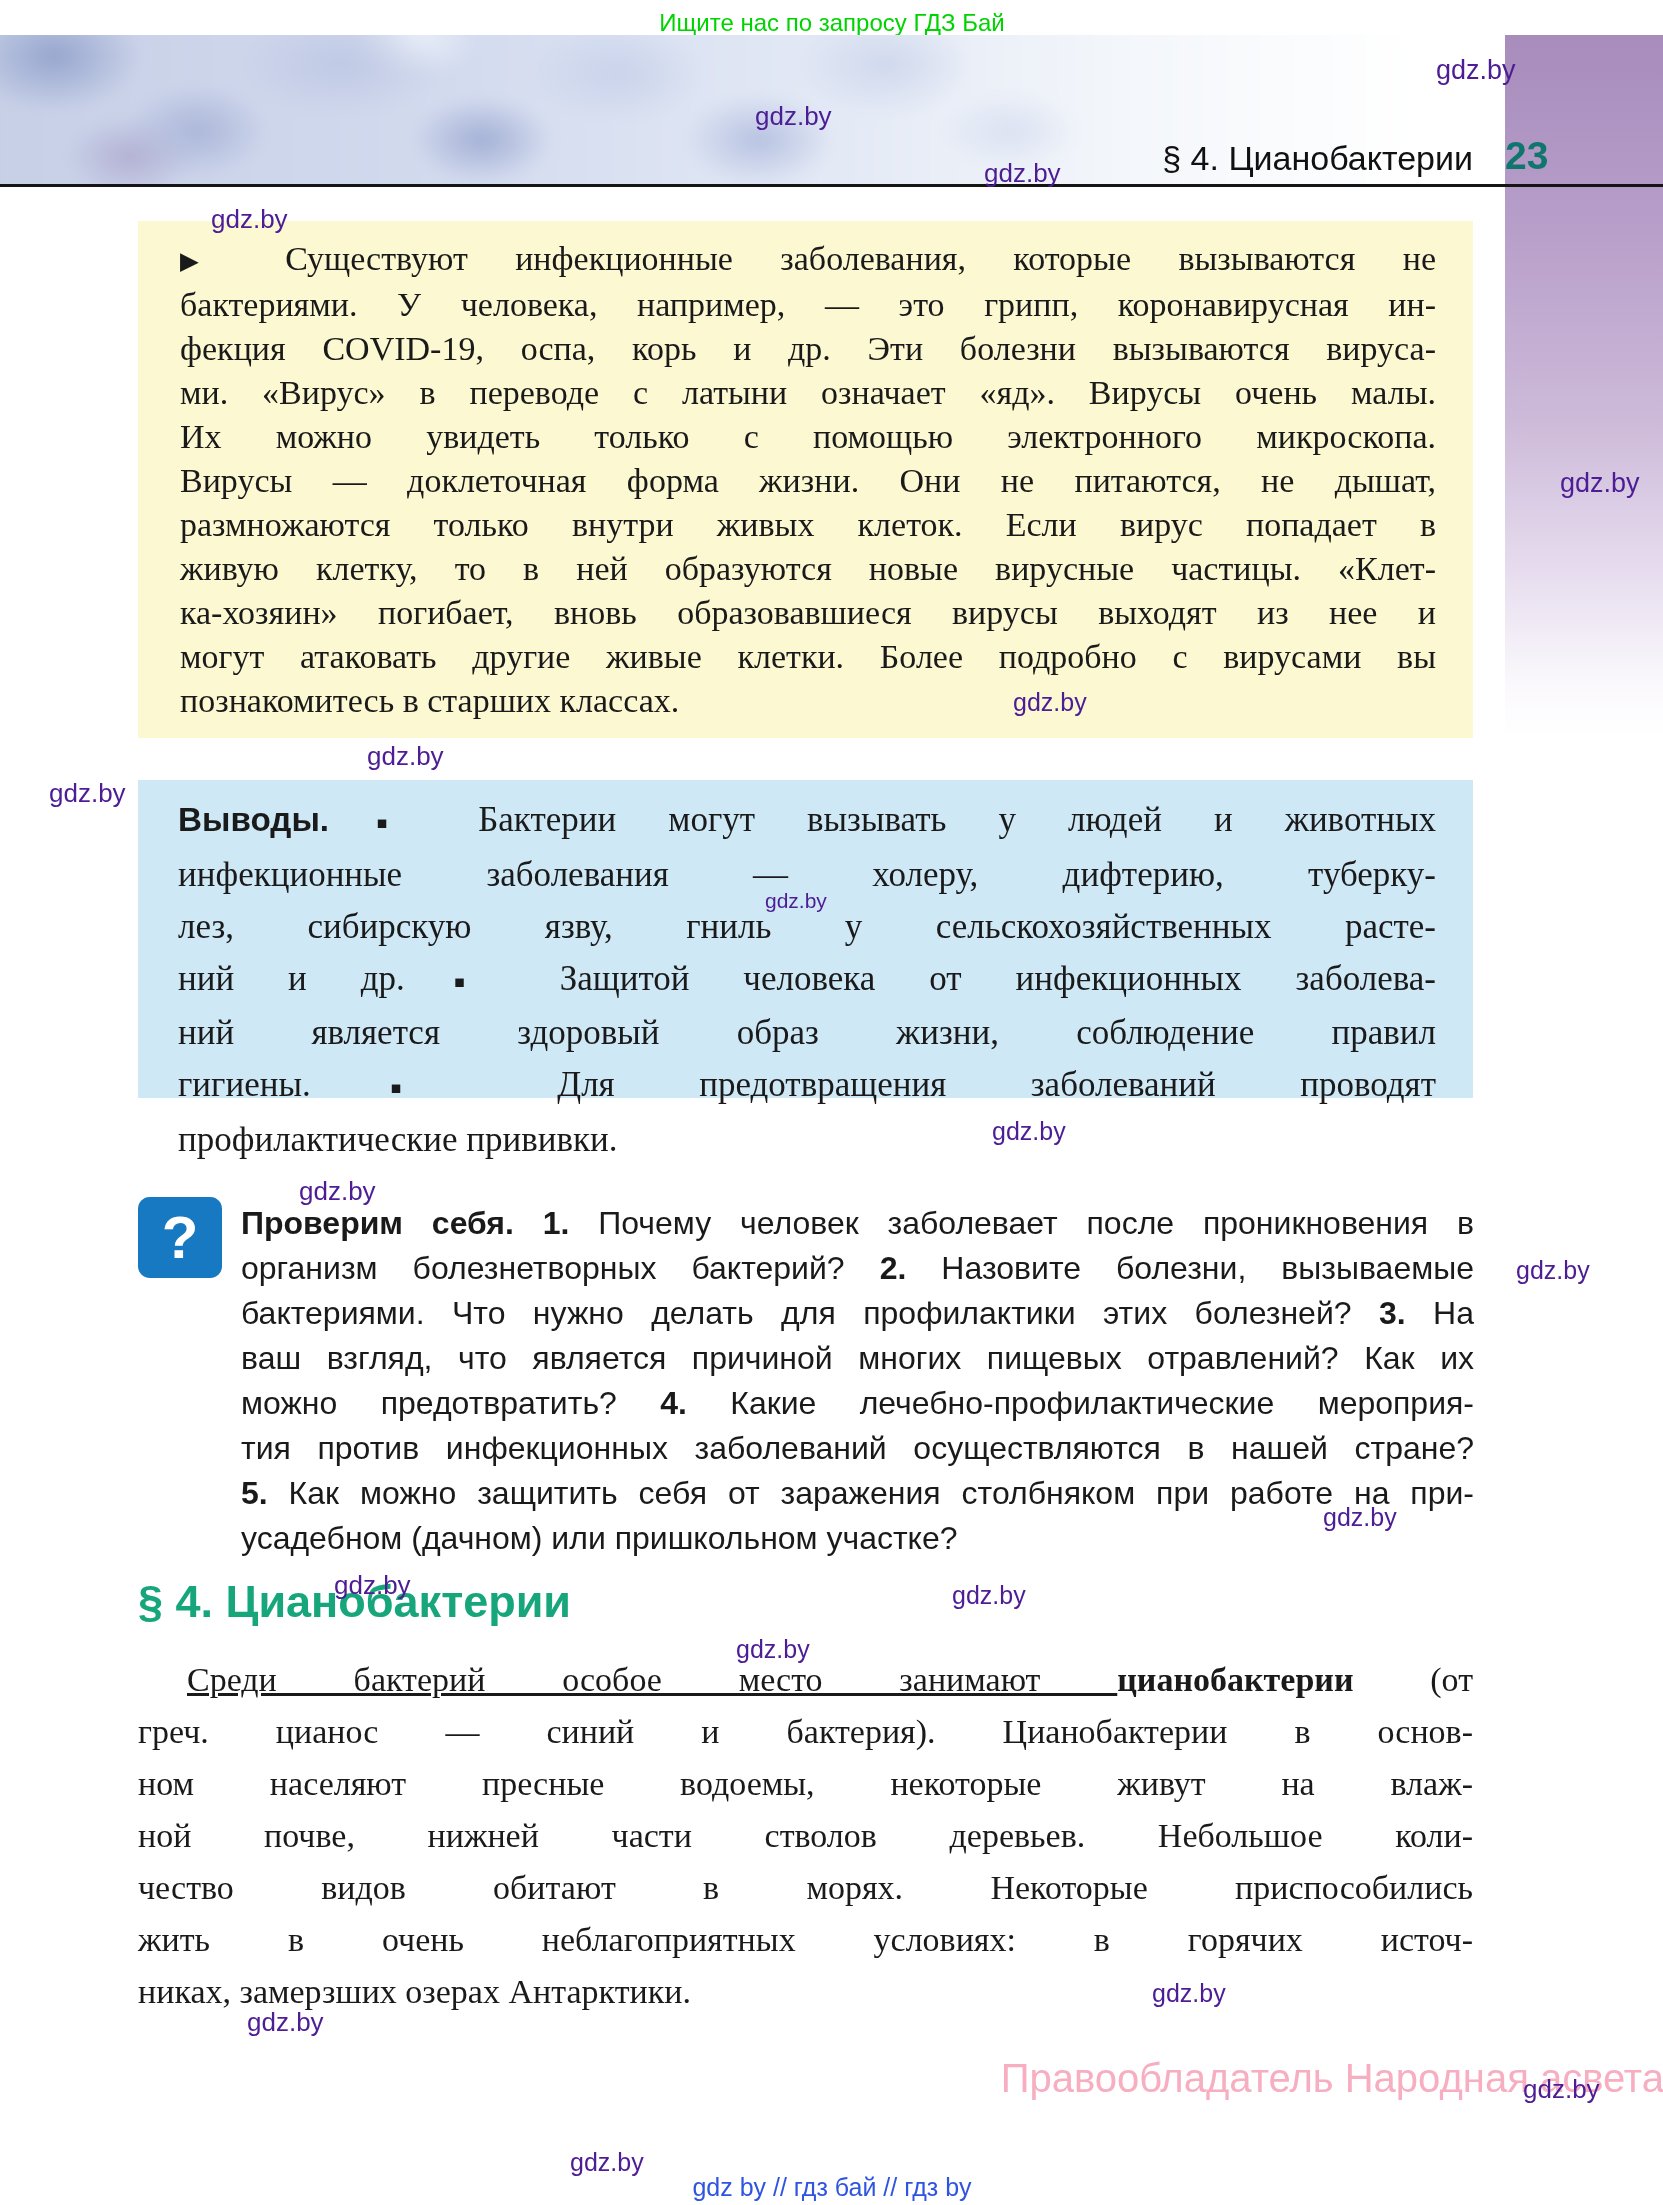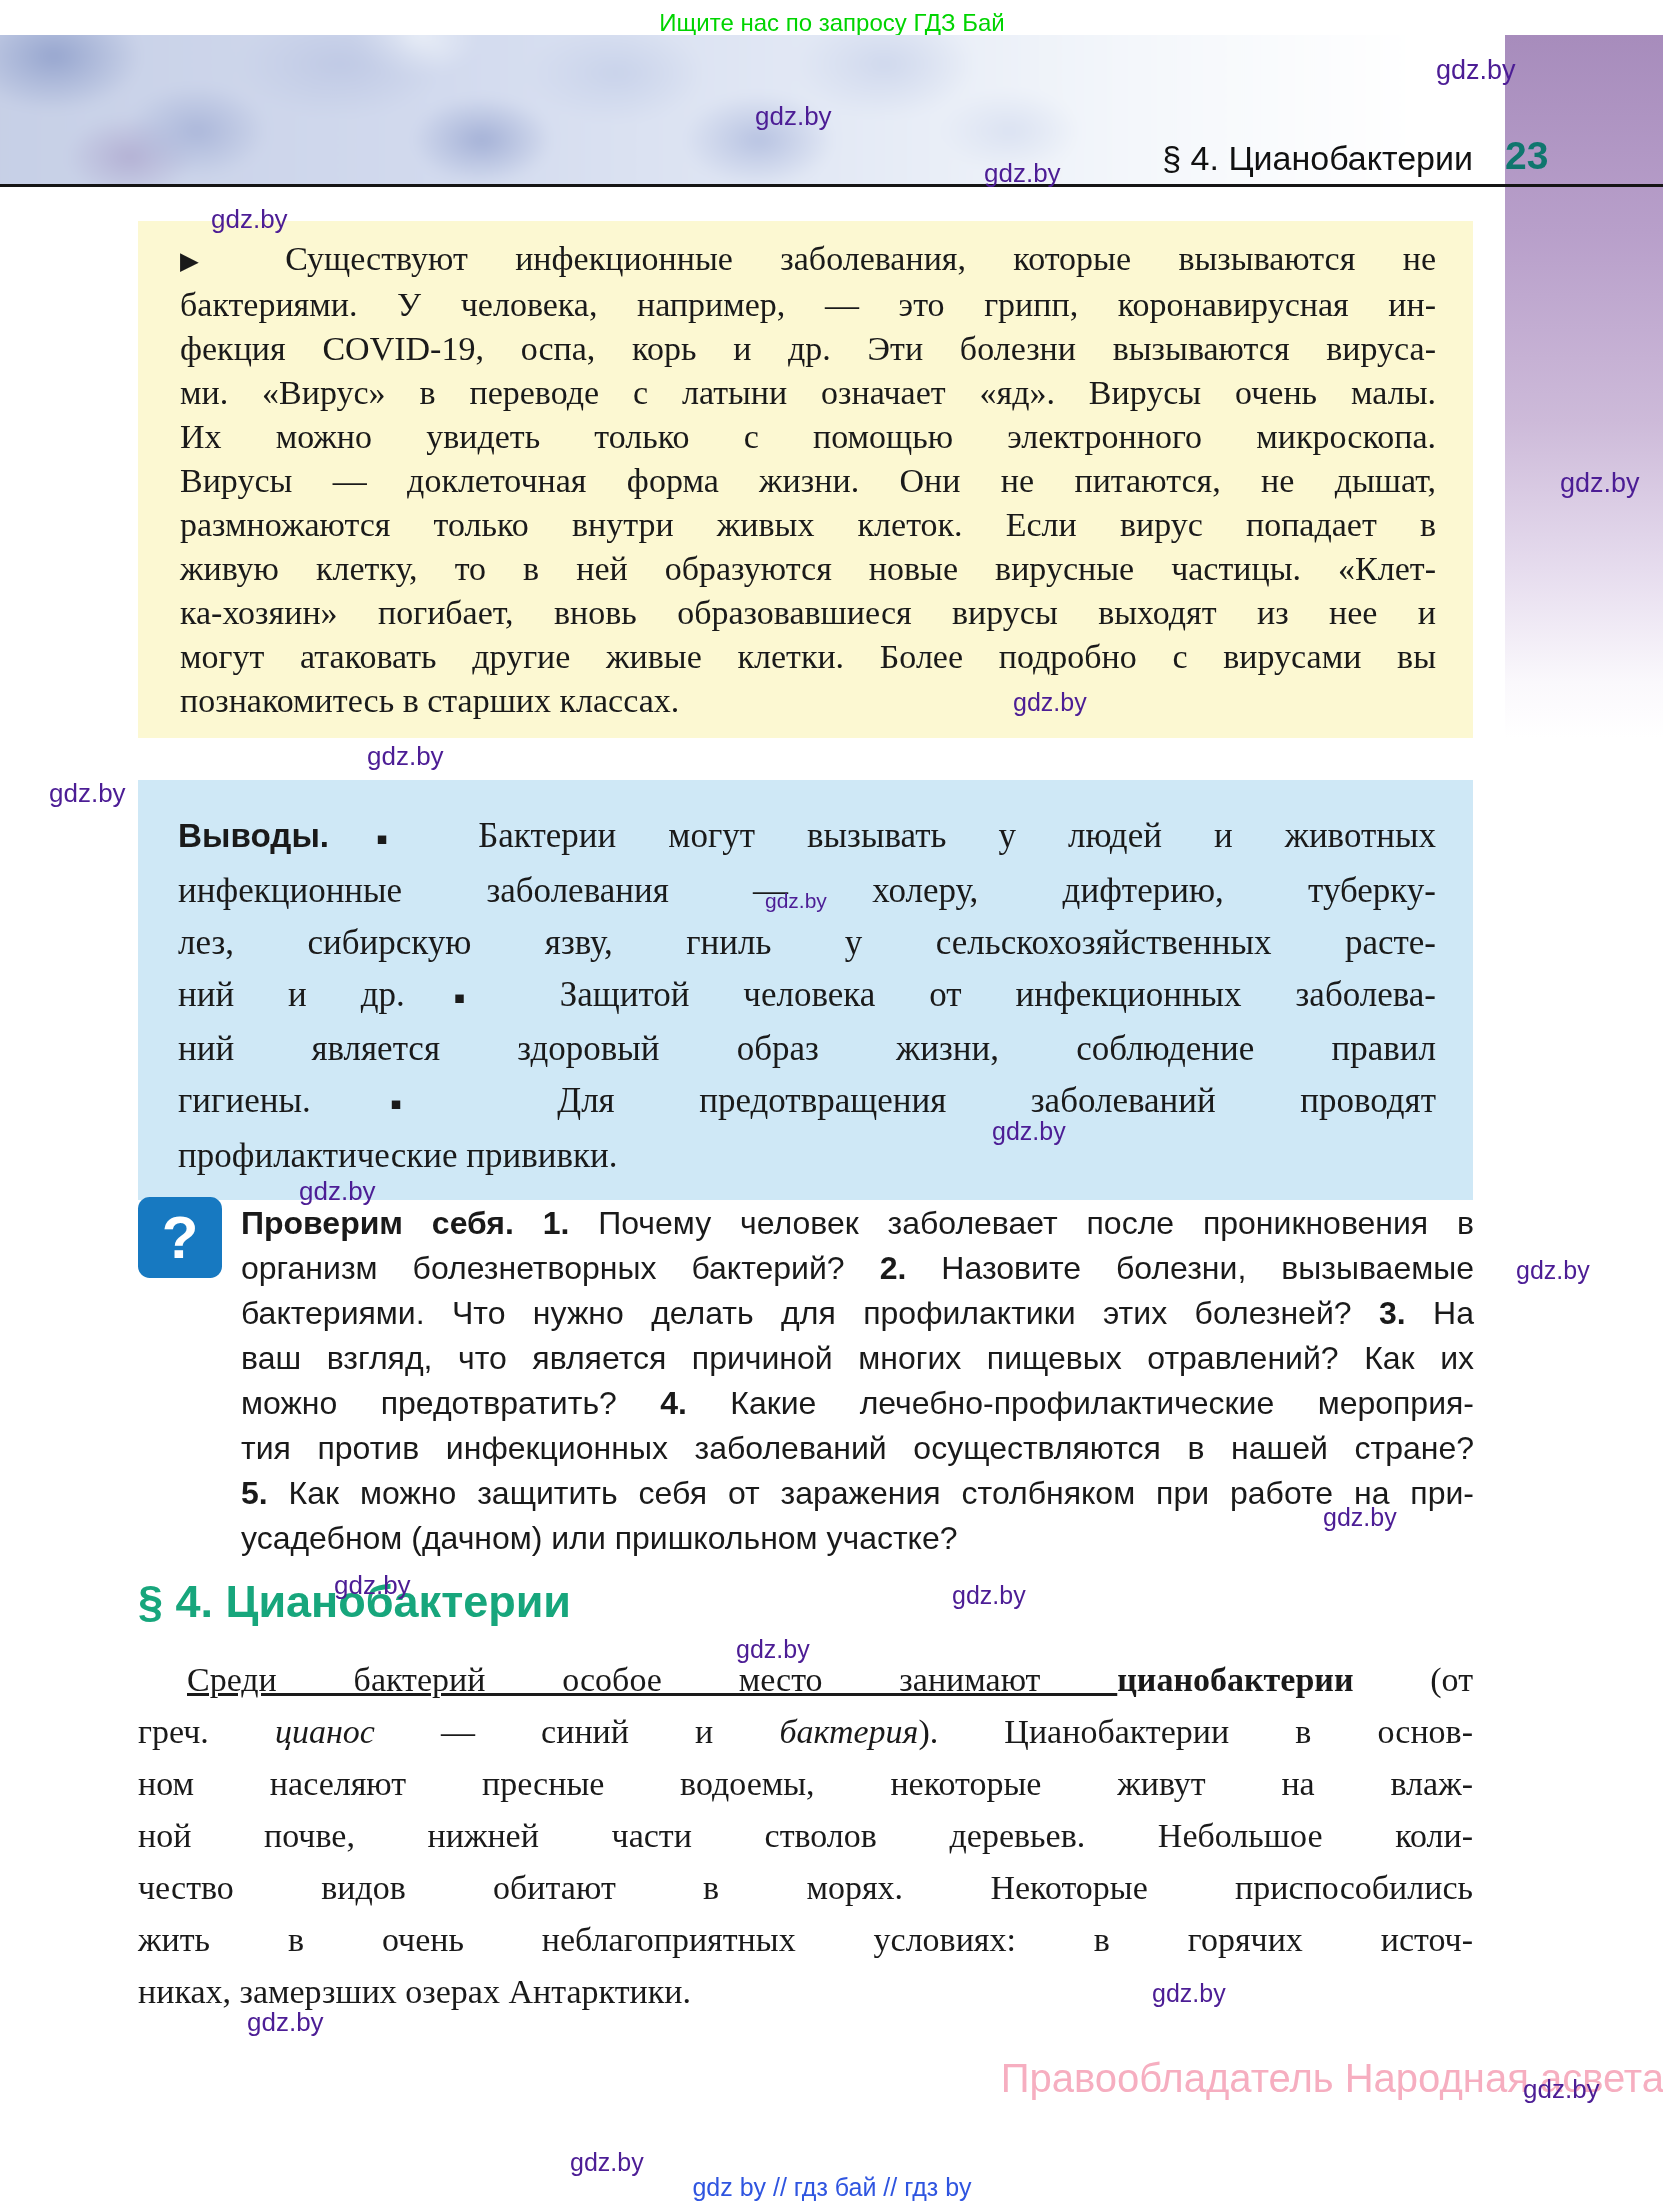--- a/index.html
+++ b/index.html
@@ -33,31 +33,31 @@
   #header-title{position:absolute;left:0;top:139px;width:1473px;text-align:right;
     font-family:"Liberation Sans","DejaVu Sans",sans-serif;font-size:34px;color:#111;}
   #page-number{position:absolute;left:1505px;top:134px;width:158px;text-align:left;
     font-family:"Liberation Sans","DejaVu Sans",sans-serif;font-size:39px;font-weight:bold;color:#0f766e;}
   #header-rule{position:absolute;left:0;top:184px;width:1664px;height:3.4px;background:#151515;}
 
   
   .tline{text-align:justify;text-align-last:justify;white-space:normal;}
   .tline.last{text-align-last:left;}
   .tline .b{font-weight:bold;}
-  .tline .i{font-style:italic;margin-top:33px;}
+  .tline .i{margin-top:33px;}
   .tline .sa{font-family:"Liberation Sans","DejaVu Sans",sans-serif;font-weight:bold;font-size:.95em;}
   .tline .sq{font-size:.5em;vertical-align:.14em;}
   .tline .tri{font-size:.72em;vertical-align:.05em;}
 
   #intro-box{position:absolute;left:138px;top:221px;width:1335px;height:517px;
     background:var(--yellow_bg,#fcf8d2);box-sizing:border-box;padding:16px 37px 0 42px;}
   #intro-box .tline{font-size:34px;line-height:44px;}
 
-  #conclusions-box{position:absolute;left:138px;top:780px;width:1335px;height:420px;
-    background:var(--blue_bg,#cfe8f6);box-sizing:border-box;padding:30px 37px 0 40px;}
+  #conclusions-box{position:absolute;left:138px;top:780px;width:1335px;height:318px;
+    background:var(--blue_bg,#cfe8f6);box-sizing:border-box;padding:14px 37px 0 40px;}
   #conclusions-box .tline{font-size:35px;line-height:52px;}
 
   #question-icon{position:absolute;left:138px;top:1197px;width:84px;height:81px;border-radius:11.7px;
     background:var(--icon_blue,#1779c1);display:flex;align-items:center;justify-content:center;
     font-family:"Liberation Sans","DejaVu Sans",sans-serif;font-weight:bold;font-size:60px;color:#fff;}
   #self-check{position:absolute;left:241px;top:1201px;width:1233px;
     font-family:"Liberation Sans","DejaVu Sans",sans-serif;}
   #self-check .tline{font-size:32px;line-height:45px;}
 
   #section-heading{position:absolute;left:138px;top:1576px;

